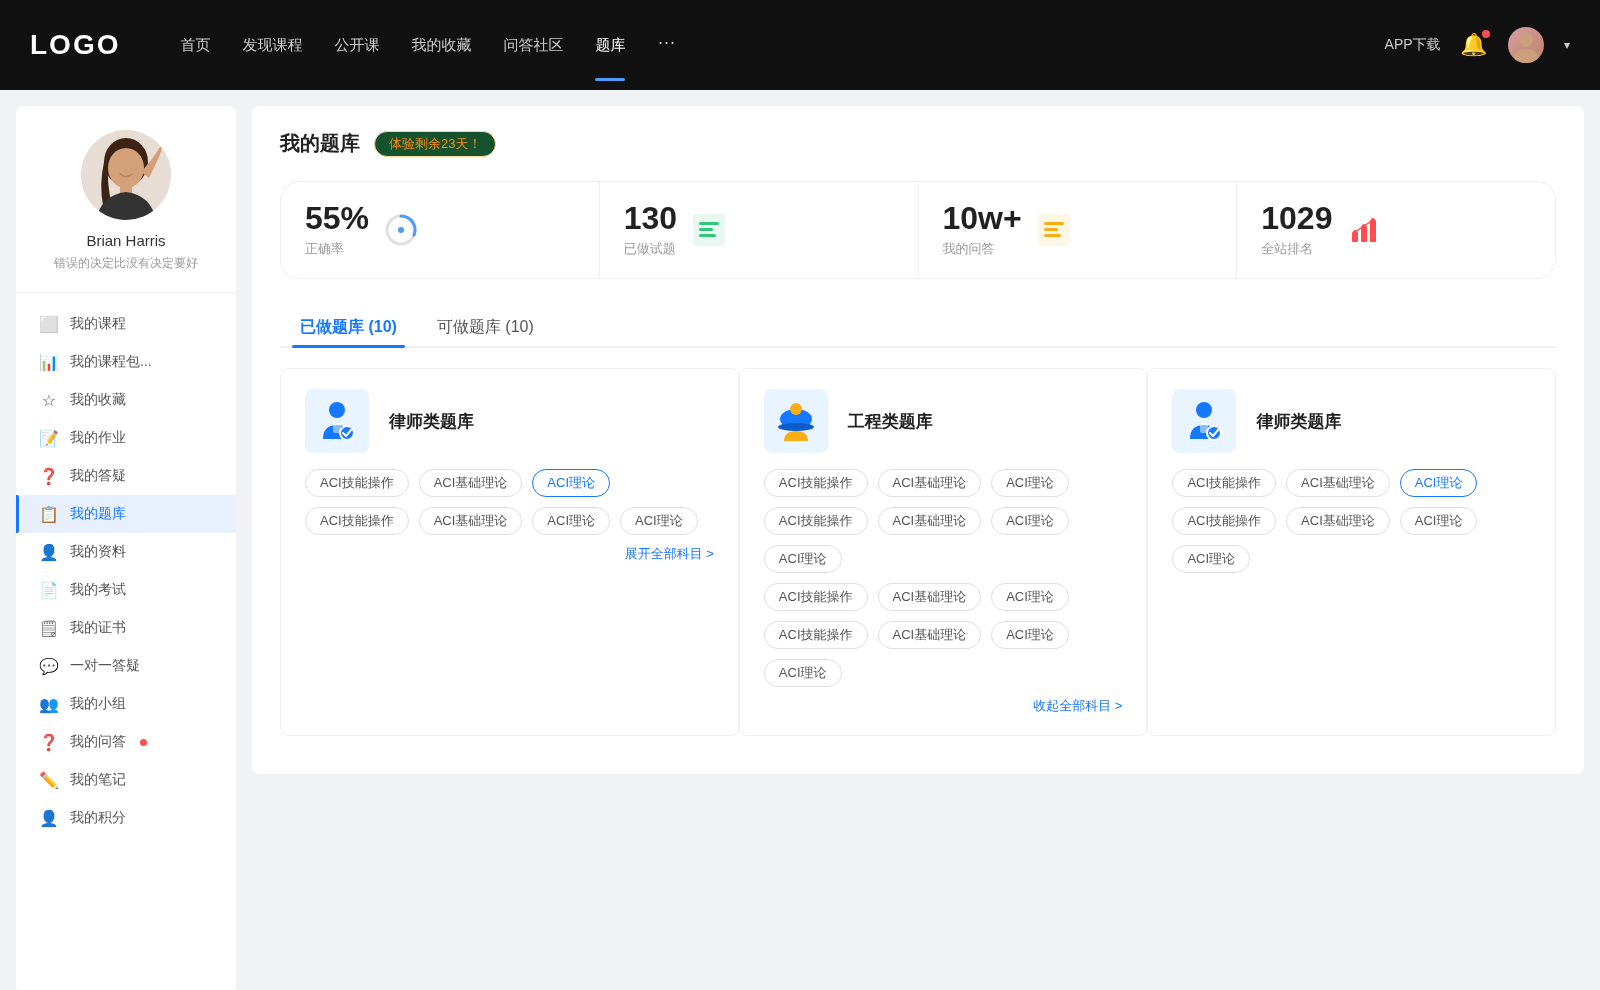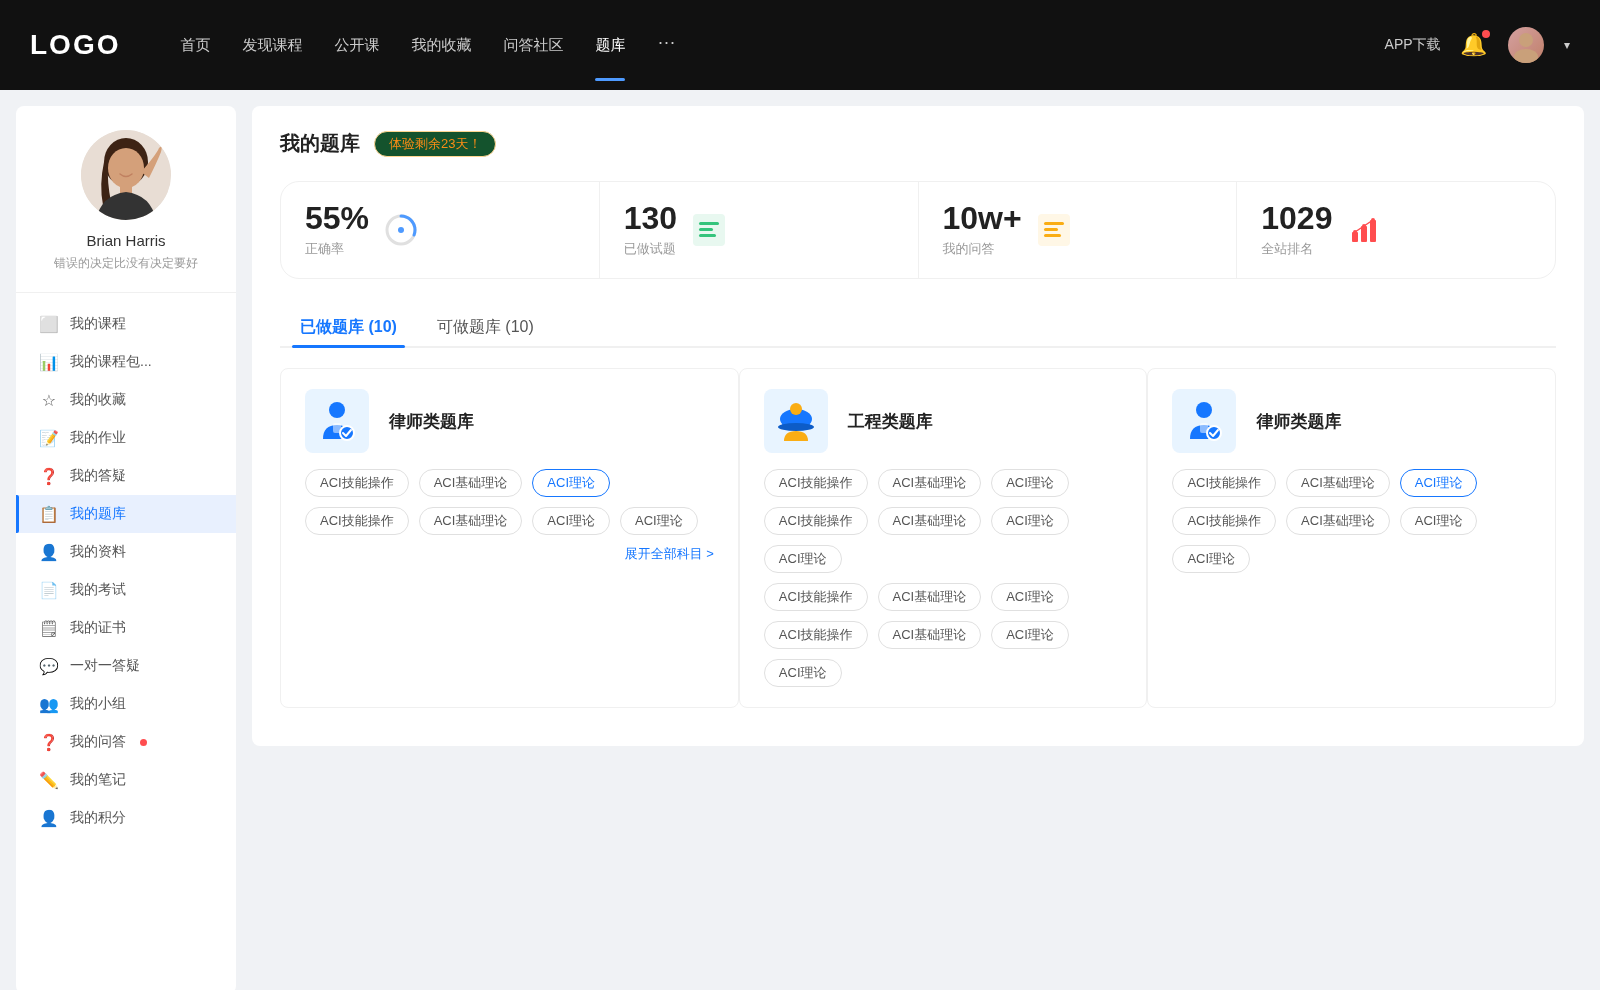--- a/index.html
+++ b/index.html
@@ -623,20 +623,23 @@
           </div>
           <div class="bank-tags-row-2">
             <span class="tag">ACI技能操作</span>
             <span class="tag">ACI基础理论</span>
             <span class="tag">ACI理论</span>
             <span class="tag">ACI技能操作</span>
             <span class="tag">ACI基础理论</span>
             <span class="tag">ACI理论</span>
             <span class="tag">ACI理论</span>
           </div>
+          <div class="collapse-link">
+            <span>收起全部科目 &gt;</span>
+          </div>
         </div>
 
         <div class="bank-item">
           <div class="bank-item-header">
             <div class="bank-icon">
               <svg width="48" height="48" viewBox="0 0 48 48">
                 <circle cx="24" cy="13" r="8" fill="#1677ff"></circle>
                 <path d="M10 42 Q10 28 24 28 Q38 28 38 42 Z" fill="#1677ff"></path>
                 <rect x="20" y="26" width="8" height="10" rx="2" fill="#fff" opacity="0.5"></rect>
                 <circle cx="34" cy="36" r="7" fill="#1677ff" stroke="#fff" stroke-width="2"></circle>

